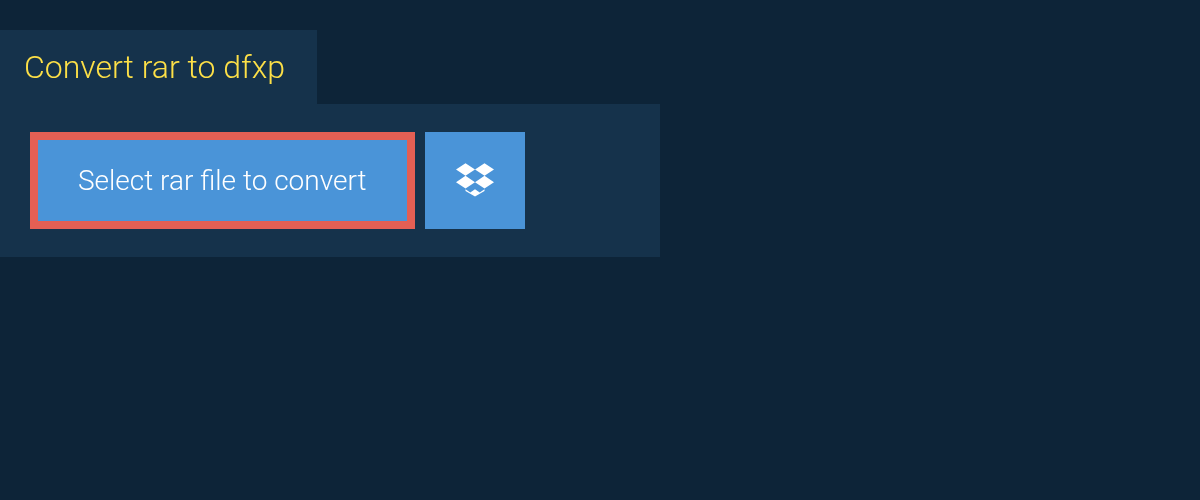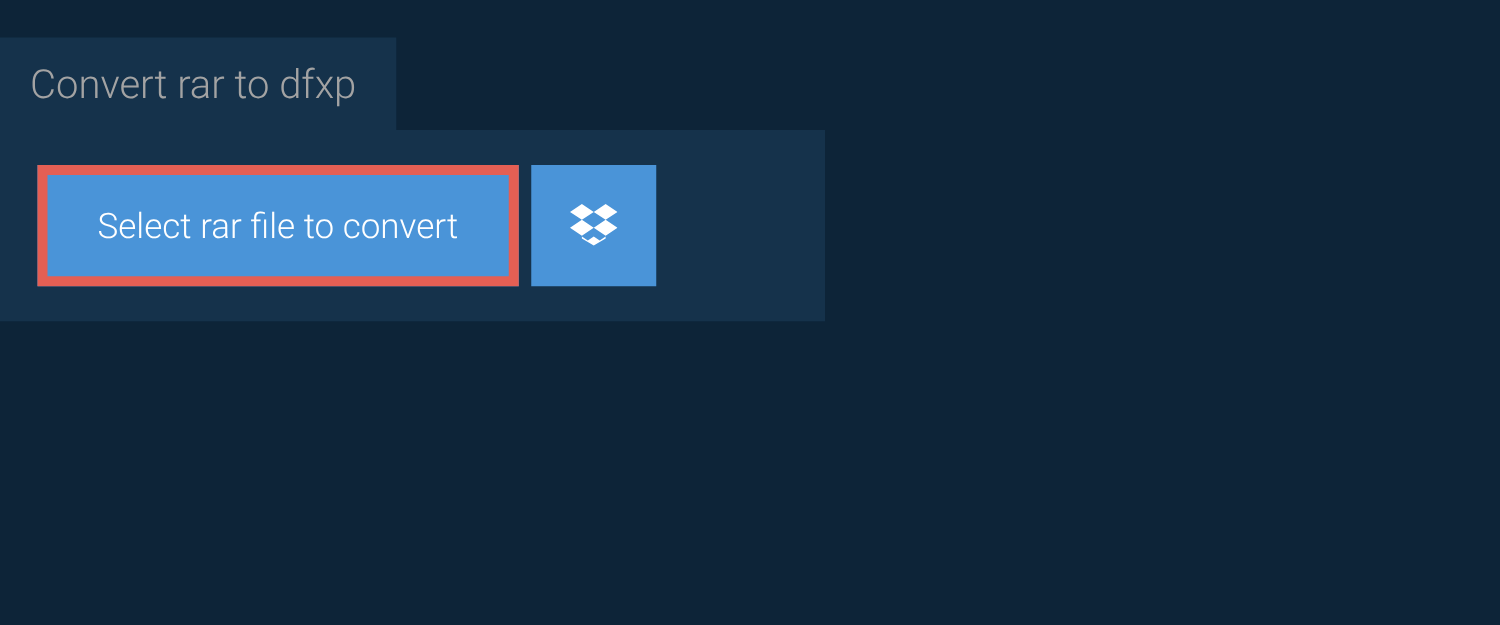--- a/index.html
+++ b/index.html
@@ -14,21 +14,21 @@
       font-family: -apple-system, BlinkMacSystemFont, "Segoe UI", Roboto, "Helvetica Neue", Arial, sans-serif;
       overflow: hidden;
     }
     .tab-header {
       display: inline-block;
       background: #15324b;
       padding: 18px 32px 18px 24px;
       margin-top: 30px;
     }
     .tab-title {
-      color: #a3a3a3;
+      color: #fde047;
       font-size: 32px;
       font-weight: 300;
     }
     .panel {
       background: #15324b;
       padding: 28px 30px;
       width: 660px;
     }
     .button-row {
       display: flex;

